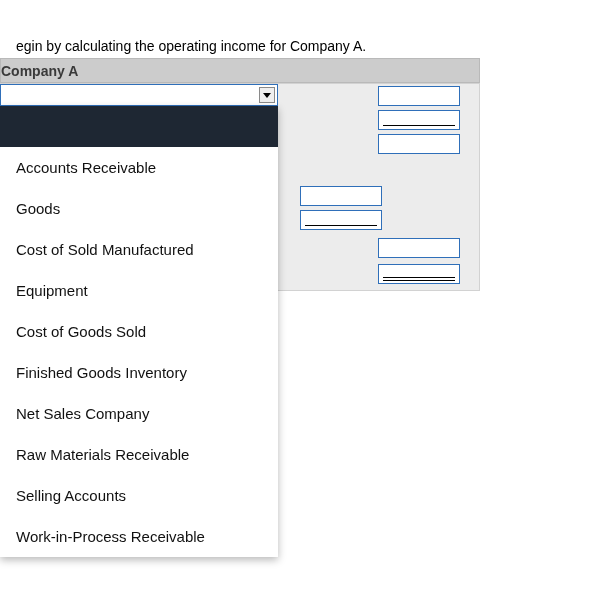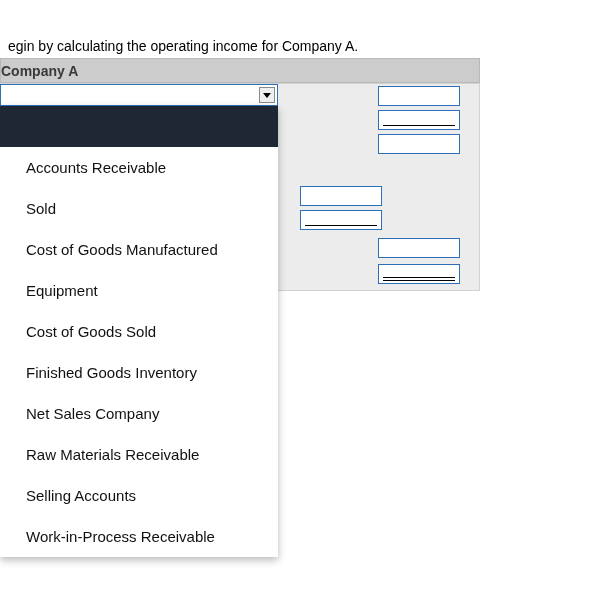--- a/index.html
+++ b/index.html
@@ -9,21 +9,21 @@
     height: 598px;
     background: #ffffff;
     font-family: Arial, Helvetica, sans-serif;
     font-size: 14px;
     color: #000000;
     overflow: hidden;
   }
   .instruction {
     position: absolute;
     top: 38px;
-    left: 8px;
+    left: 16px;
     font-size: 14px;
     color: #000000;
   }
   .table-area {
     position: absolute;
     top: 58px;
     left: 0;
     width: 480px;
   }
   .header-row {
@@ -78,21 +78,21 @@
     top: 48px;
     left: 0;
     width: 278px;
     background: #ffffff;
     box-shadow: 0 3px 8px rgba(0,0,0,0.28);
     z-index: 20;
   }
   .dropdown-option {
     height: 41px;
     line-height: 41px;
-    padding-left: 26px;
+    padding-left: 16px;
     font-size: 15px;
     color: #111111;
     white-space: nowrap;
     cursor: default;
   }
   .dropdown-option.blank-selected {
     background: #1e2733;
     color: #ffffff;
   }
   .value-input {
@@ -155,22 +155,22 @@
   </div>
   <div id="in6" class="value-input"></div>
   <div id="in7" class="value-input">
     <div class="inner-underline u1"></div>
     <div class="inner-underline u2"></div>
   </div>
 
   <div class="dropdown-panel">
     <div class="dropdown-option blank-selected"></div>
     <div class="dropdown-option">Accounts Receivable</div>
-    <div class="dropdown-option">Sold</div>
-    <div class="dropdown-option">Cost of Goods Manufactured</div>
+    <div class="dropdown-option">Goods</div>
+    <div class="dropdown-option">Cost of Sold Manufactured</div>
     <div class="dropdown-option">Equipment</div>
     <div class="dropdown-option">Cost of Goods Sold</div>
     <div class="dropdown-option">Finished Goods Inventory</div>
     <div class="dropdown-option">Net Sales Company</div>
     <div class="dropdown-option">Raw Materials Receivable</div>
     <div class="dropdown-option">Selling Accounts</div>
     <div class="dropdown-option">Work-in-Process Receivable</div>
   </div>
 </div>
 

